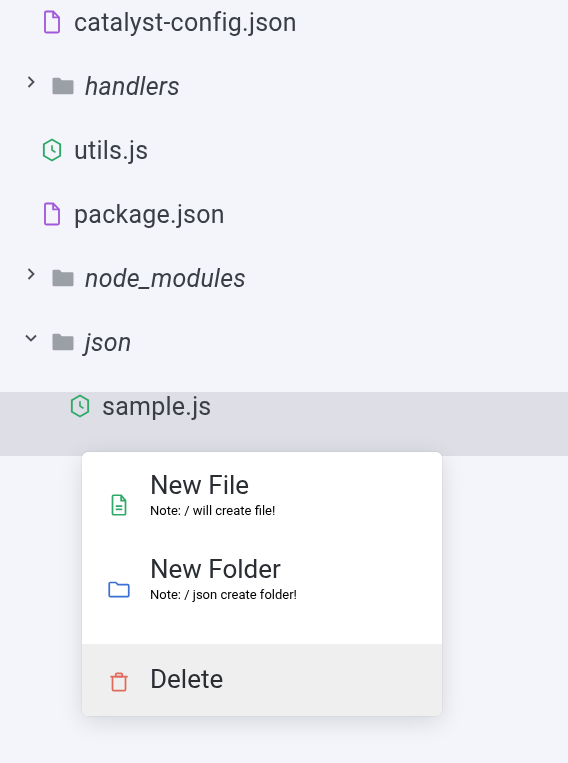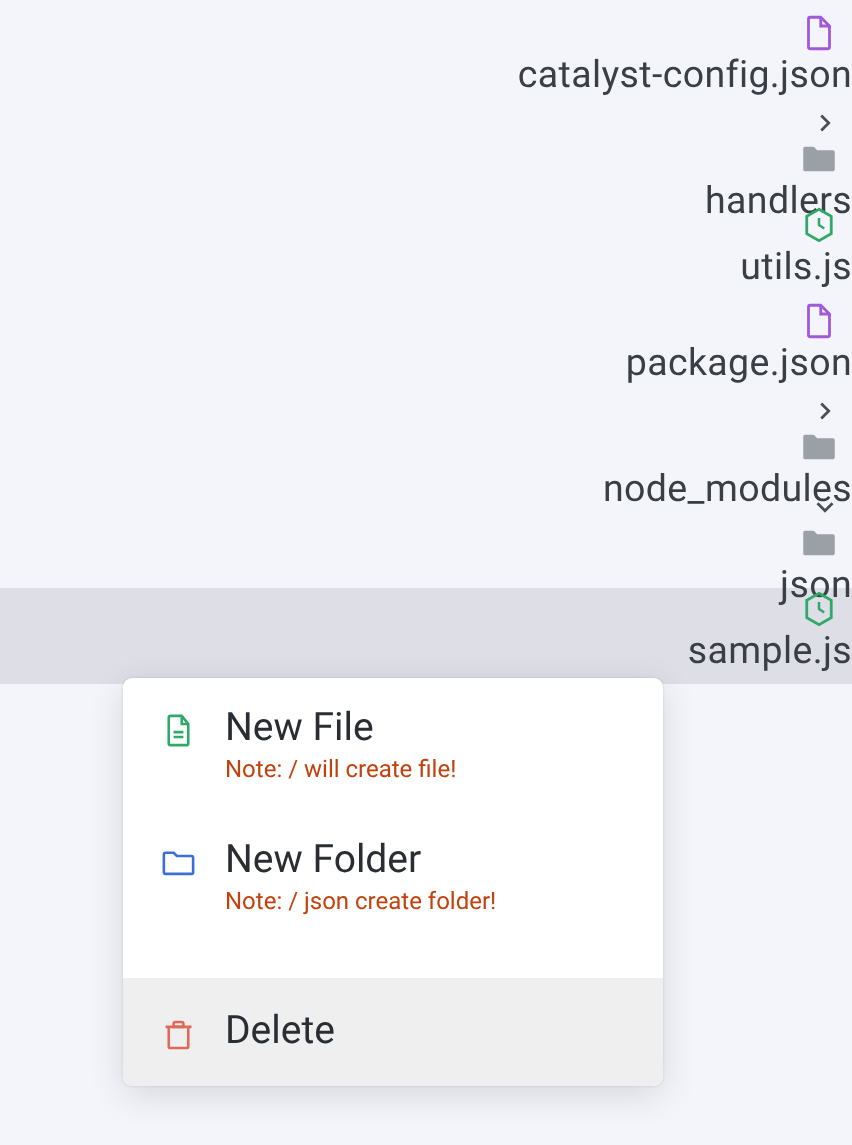--- a/index.html
+++ b/index.html
@@ -10,25 +10,24 @@
     font-family: -apple-system, BlinkMacSystemFont, "Segoe UI", Roboto, "Helvetica Neue", Arial, sans-serif;
     color: #3a3f45;
     overflow: hidden;
     position: relative;
   }
   .tree {
     padding-top: 8px;
   }
   .tree-row {
     display: flex;
-    align-items: flex-end;
+    align-items: flex-start;
     height: 64px;
     padding-left: 6px;
     cursor: pointer;
-    flex-direction: column;
   }
   .tree-row.selected {
     background: #dedee6;
   }
   .chevron {
     width: 28px;
     display: flex;
     align-items: center;
     justify-content: flex-start;
     flex-shrink: 0;
@@ -46,37 +45,37 @@
   }
   .icon svg {
     width: 28px;
     height: 28px;
   }
   .label {
     font-size: 25px;
     color: #3a3f45;
     letter-spacing: 0.01em;
   }
-  .indent-1 { padding-left: 0; }
+  .indent-1 { padding-left: 21px; font-style: italic; }
   .indent-file { padding-left: 38px; }
   .indent-nested { padding-left: 66px; }
 
   .context-menu {
     position: absolute;
     left: 82px;
     top: 452px;
     width: 360px;
     background: #ffffff;
     border-radius: 6px;
     box-shadow: 0 6px 24px rgba(0,0,0,0.12), 0 0 0 1px rgba(0,0,0,0.04);
     overflow: hidden;
   }
   .menu-item {
     display: flex;
-    align-items: flex-start;
+    align-items: flex-end;
     padding: 18px 24px 18px 24px;
     cursor: pointer;
   }
   .menu-item.hover {
     background: #efefef;
     margin-top: 24px;
   }
   .menu-icon {
     width: 44px;
     display: flex;
@@ -93,22 +92,22 @@
     display: flex;
     flex-direction: column;
   }
   .menu-title {
     font-size: 26px;
     color: #2a2e33;
     font-weight: 400;
     line-height: 1.2;
   }
   .menu-note {
-    font-size: 16px;
-    color: #c2410c;
+    font-size: 13px;
+    color: #000000;
     margin-top: 2px;
   }
   .menu-item.single {
     align-items: center;
     padding: 20px 24px;
   }
 </style>
 </head>
 <body>
 

